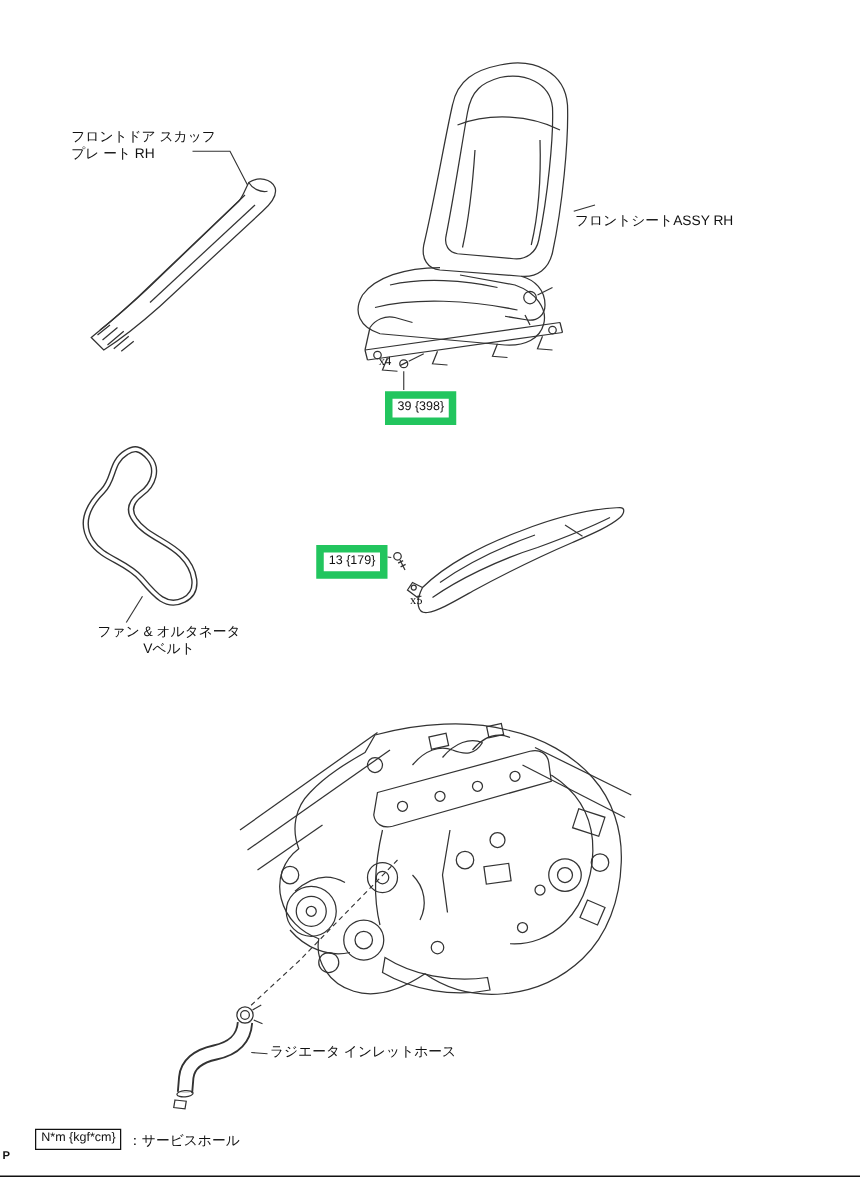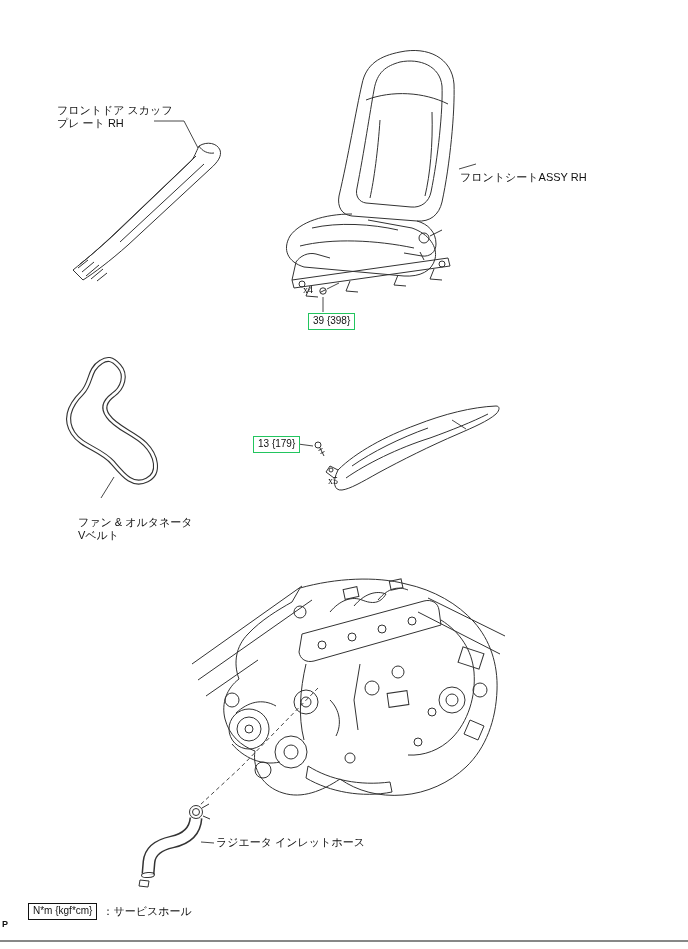--- a/index.html
+++ b/index.html
@@ -2,23 +2,23 @@
 <html><head>
 <meta charset="utf-8">
 <style>
   * { box-sizing: border-box; margin: 0; padding: 0; }
   html,body { background: #fff; }
   body { font-family: "Liberation Sans", "DejaVu Sans", sans-serif; color: #111; }
   .page { position: relative; width: 688px; height: 949px; background: #fff; overflow: hidden; }
   .diagram-svg { position: absolute; left: 0; top: 0; }
   .label { position: absolute; font-size: 11px; line-height: 12.5px; white-space: nowrap; color: #111; }
   .label.small { font-size: 10px; font-family: Liberation Serif, serif; }
-  .torque-box { position: absolute; border: 1px solid #22c55e; background: #fff; font-size: 10px;
+  .torque-box { position: absolute; border: 6px solid #22c55e; background: #fff; font-size: 10px;
                 line-height: 12px; padding: 1px 4px 2px; white-space: nowrap; color: #111; }
-  .legend { position: absolute; left: 28px; top: 903px; display: flex; align-items: center; font-size: 11px; }
+  .legend { position: absolute; left: 28px; top: 903px; display: flex; align-items: flex-end; font-size: 11px; }
   .legend .legend-unit-box { border: 1px solid #111; padding: 1px 4px 2px; font-size: 10px; line-height: 12px; margin-right: 5px; background:#fff; }
   .page-marker { position: absolute; left: 2px; top: 919px; font-size: 9px; font-weight: bold; }
 </style>
 </head>
 <body>
 
 <div class="page">
 
   <svg class="diagram-svg" width="688" height="949" viewBox="0 0 688 949">
 
@@ -154,21 +154,21 @@
     <div>フロントドア スカッフ</div>
     <div>プレ ート RH</div>
   </div>
 
   <div class="label" style="left:460px; top:157px;margin-top:14px;">フロントシートASSY RH</div>
 
   <div class="label small" style="left:303px; top:284px;">x4</div>
 
   <div class="torque-box" style="left:308px; top:313px;">39 {398}</div>
 
-  <div class="label" style="left:78px; top:516px;">
+  <div class="label" style="left:78px; top:500px;text-align:center;">
     <div>ファン &amp; オルタネータ</div>
     <div>Vベルト</div>
   </div>
 
   <div class="torque-box" style="left:253px; top:436px;">13 {179}</div>
 
   <div class="label small" style="left:328px; top:441px;margin-top:34px;">x5</div>
 
 
   <div class="label" style="left:216px; top:836px;">ラジエータ インレットホース</div>

